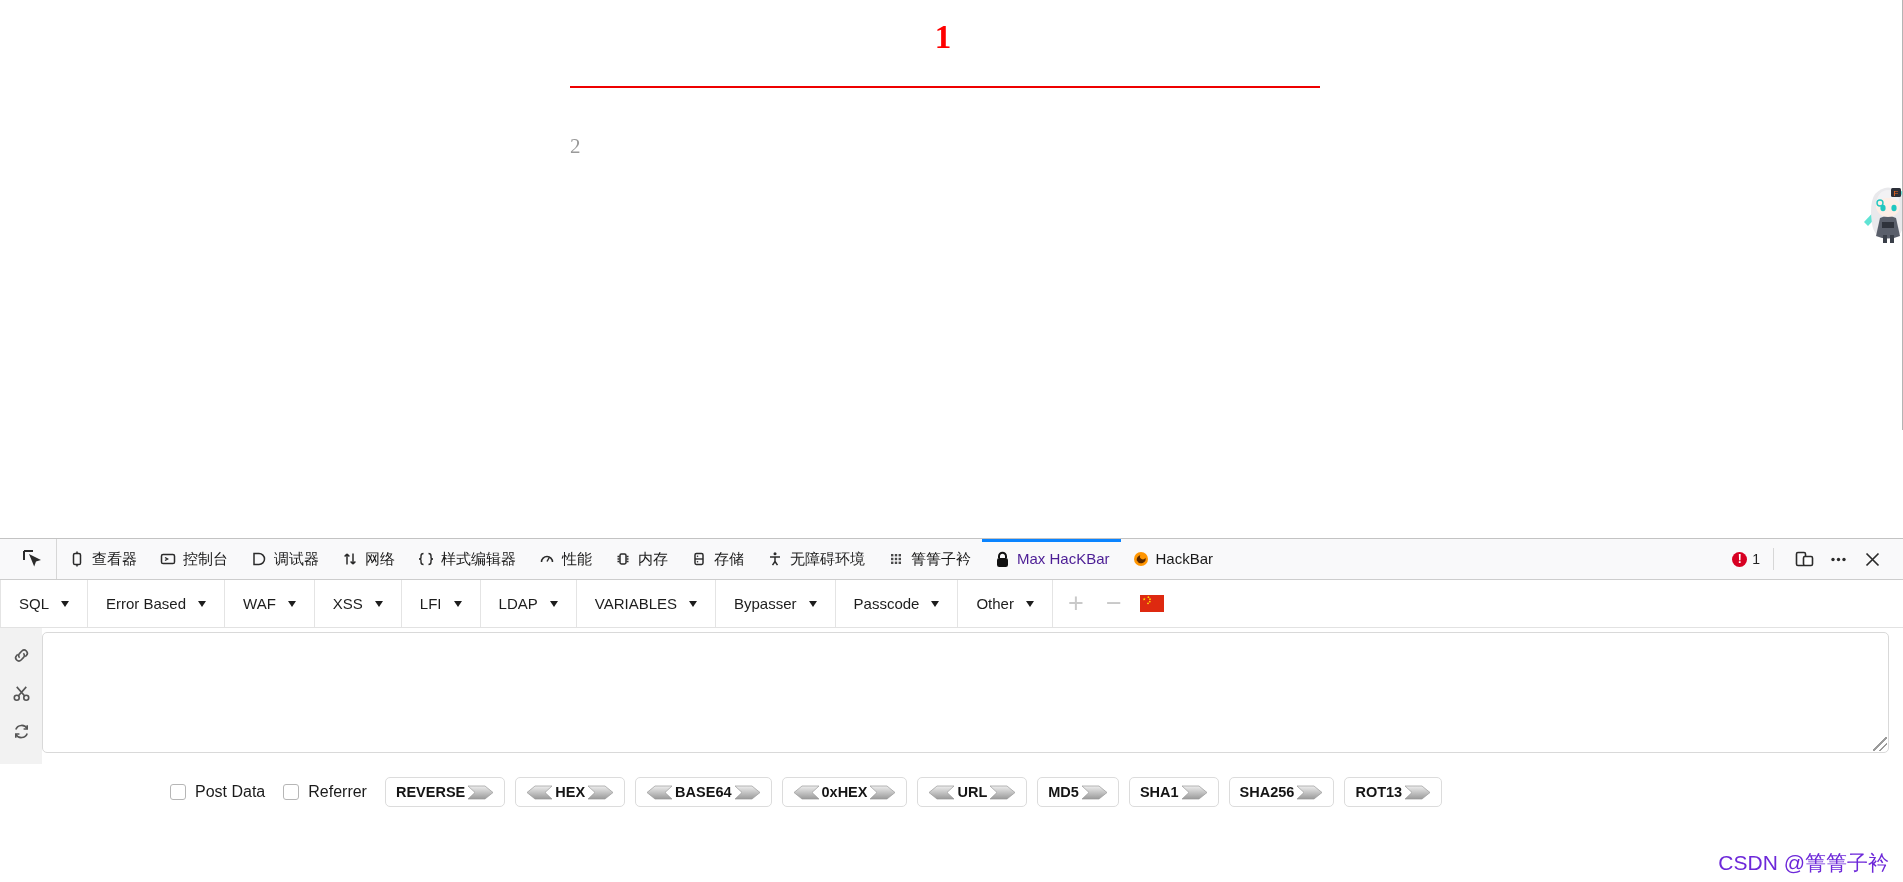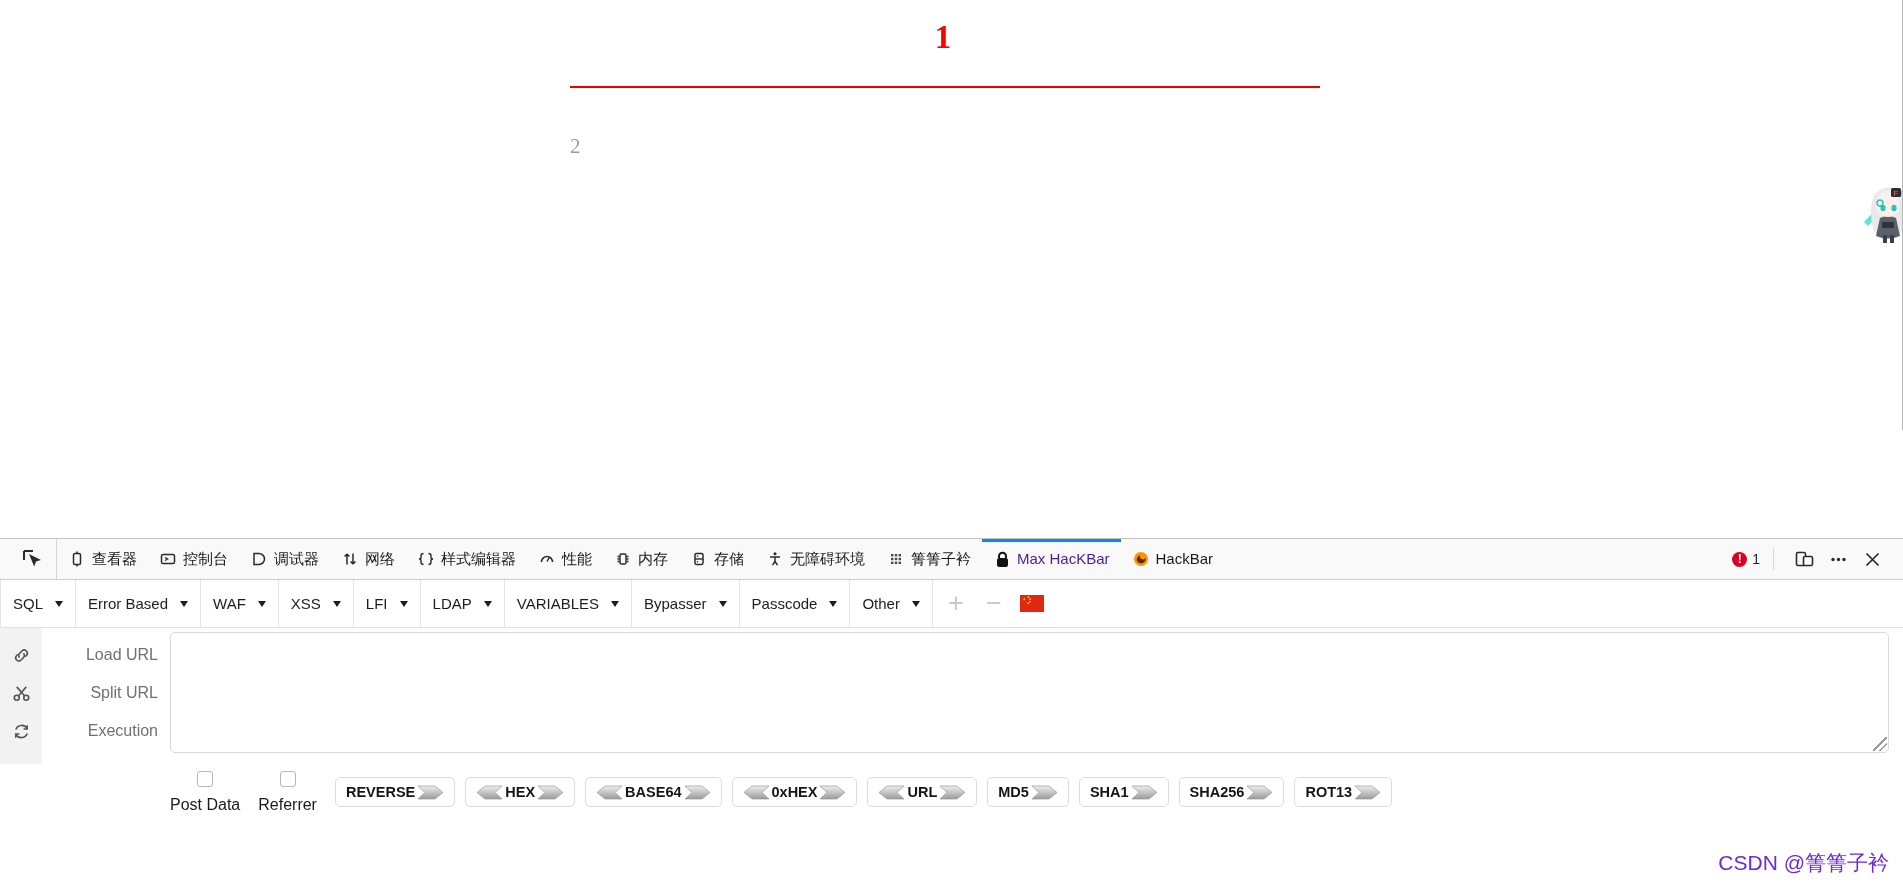--- a/index.html
+++ b/index.html
@@ -133,21 +133,21 @@
   
   #hb-payloads {
     display: flex; align-items: stretch;
     height: 48px;
     background: #fff;
     border-bottom: 1px solid #e2e2e2;
     padding-left: 0px;
   }
   .hb-drop {
     display: flex; align-items: center; justify-content: center; gap: 12px;
-    padding: 0 12px;
+    padding: 0 18px;
     min-width: 62px;
     border-right: 1px solid #e4e4e4;
     font-size: 15px;
     color: #1d1d1d;
     cursor: pointer;
     user-select: none;
   }
   .hb-drop:first-child { border-left: 1px solid #e4e4e4; }
   .caret {
     width: 0; height: 0;
@@ -243,21 +243,20 @@
     height: 56px;
     padding-left: 170px;
     gap: 0;
     background: #fff;
   }
   .hb-check {
     display: flex; align-items: center; gap: 9px;
     margin-right: 18px;
     font-size: 16px; color: #1b1b1b;
     cursor: pointer;
-    flex-direction: column;
   }
   .hb-check .box {
     width: 16px; height: 16px;
     border: 1px solid #b6b6b6;
     border-radius: 3px;
     background: #fff;
   }
   .enc-btn {
     display: flex; align-items: center; justify-content: center; gap: 3px;
     height: 30px;
@@ -566,25 +565,20 @@
       <div class="hb-sideicon">
         <svg width="19" height="19" viewBox="0 0 20 20">
           <path d="M16 7 a6.6 6.6 0 0 0 -12 1" fill="none" stroke="#555" stroke-width="1.7"></path>
           <path d="M4 13 a6.6 6.6 0 0 0 12 -1" fill="none" stroke="#555" stroke-width="1.7"></path>
           <path d="M16 3.5 V7.4 H12.2" fill="none" stroke="#555" stroke-width="1.7"></path>
           <path d="M4 16.5 V12.6 H7.8" fill="none" stroke="#555" stroke-width="1.7"></path>
         </svg>
       </div>
     </div>
 
-    <div id="hb-labelcol">
-      <div class="hb-action">Load URL</div>
-      <div class="hb-action">Split URL</div>
-      <div class="hb-action">Execution</div>
-    </div>
 
     <div id="hb-textarea-wrap">
       <div id="hb-textarea" title="">
         <div id="hb-resize"></div>
       </div>
     </div>
   </div>
 
   <div id="hb-bottom">
 

